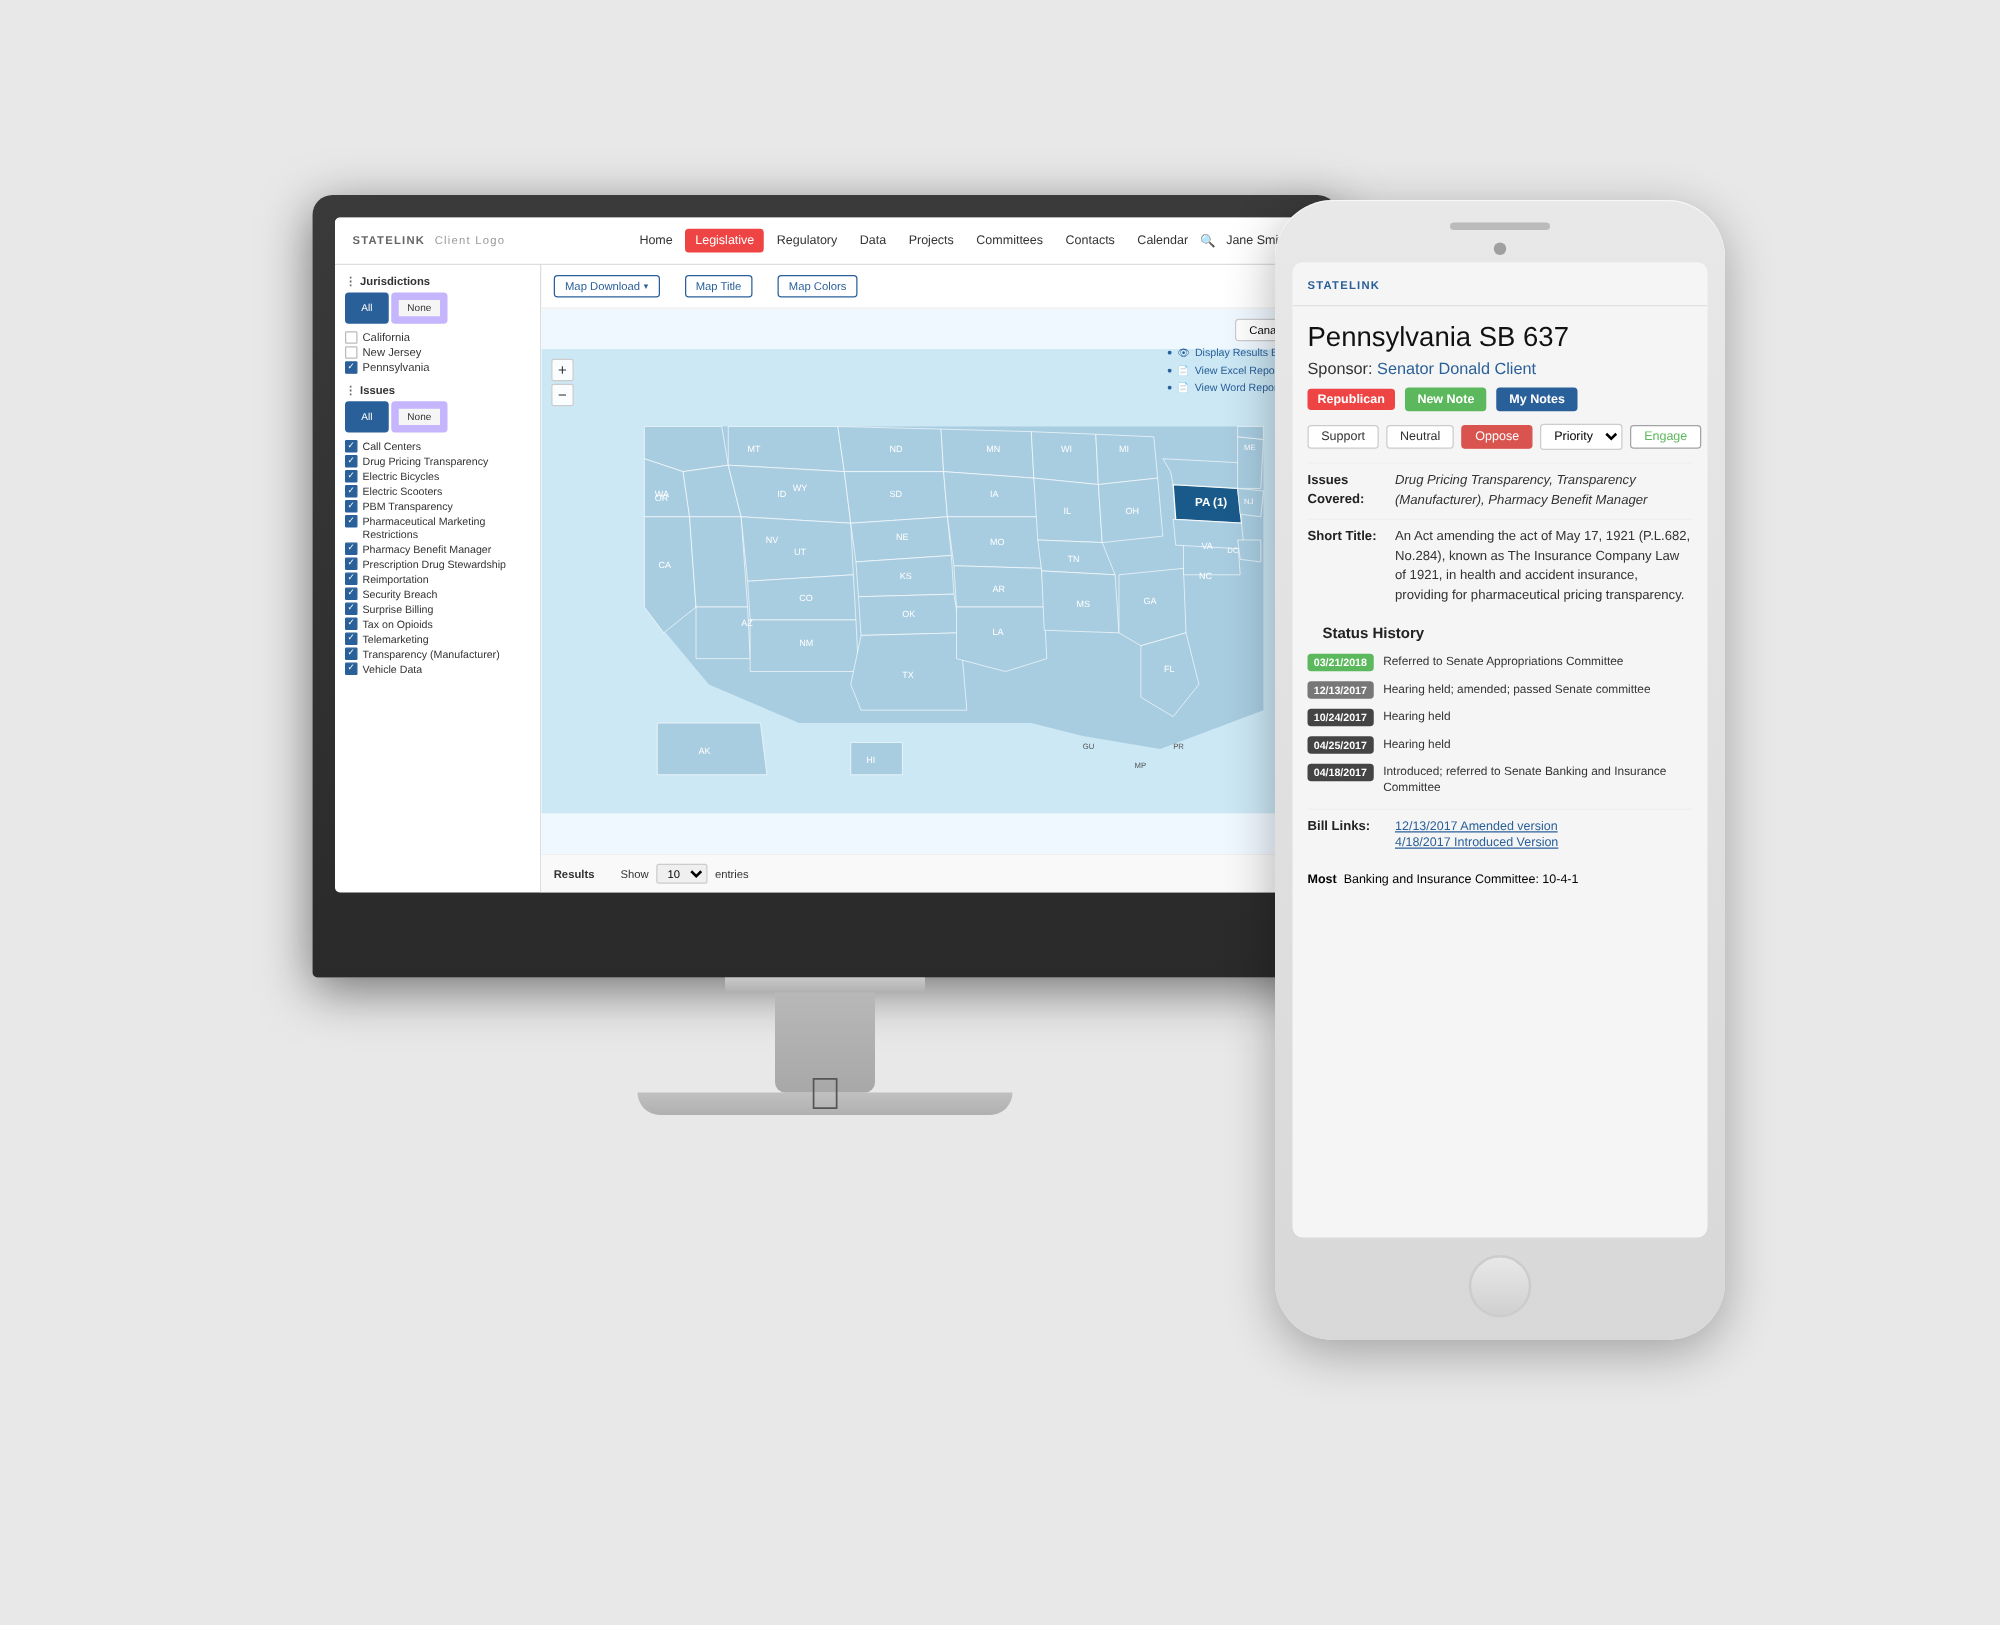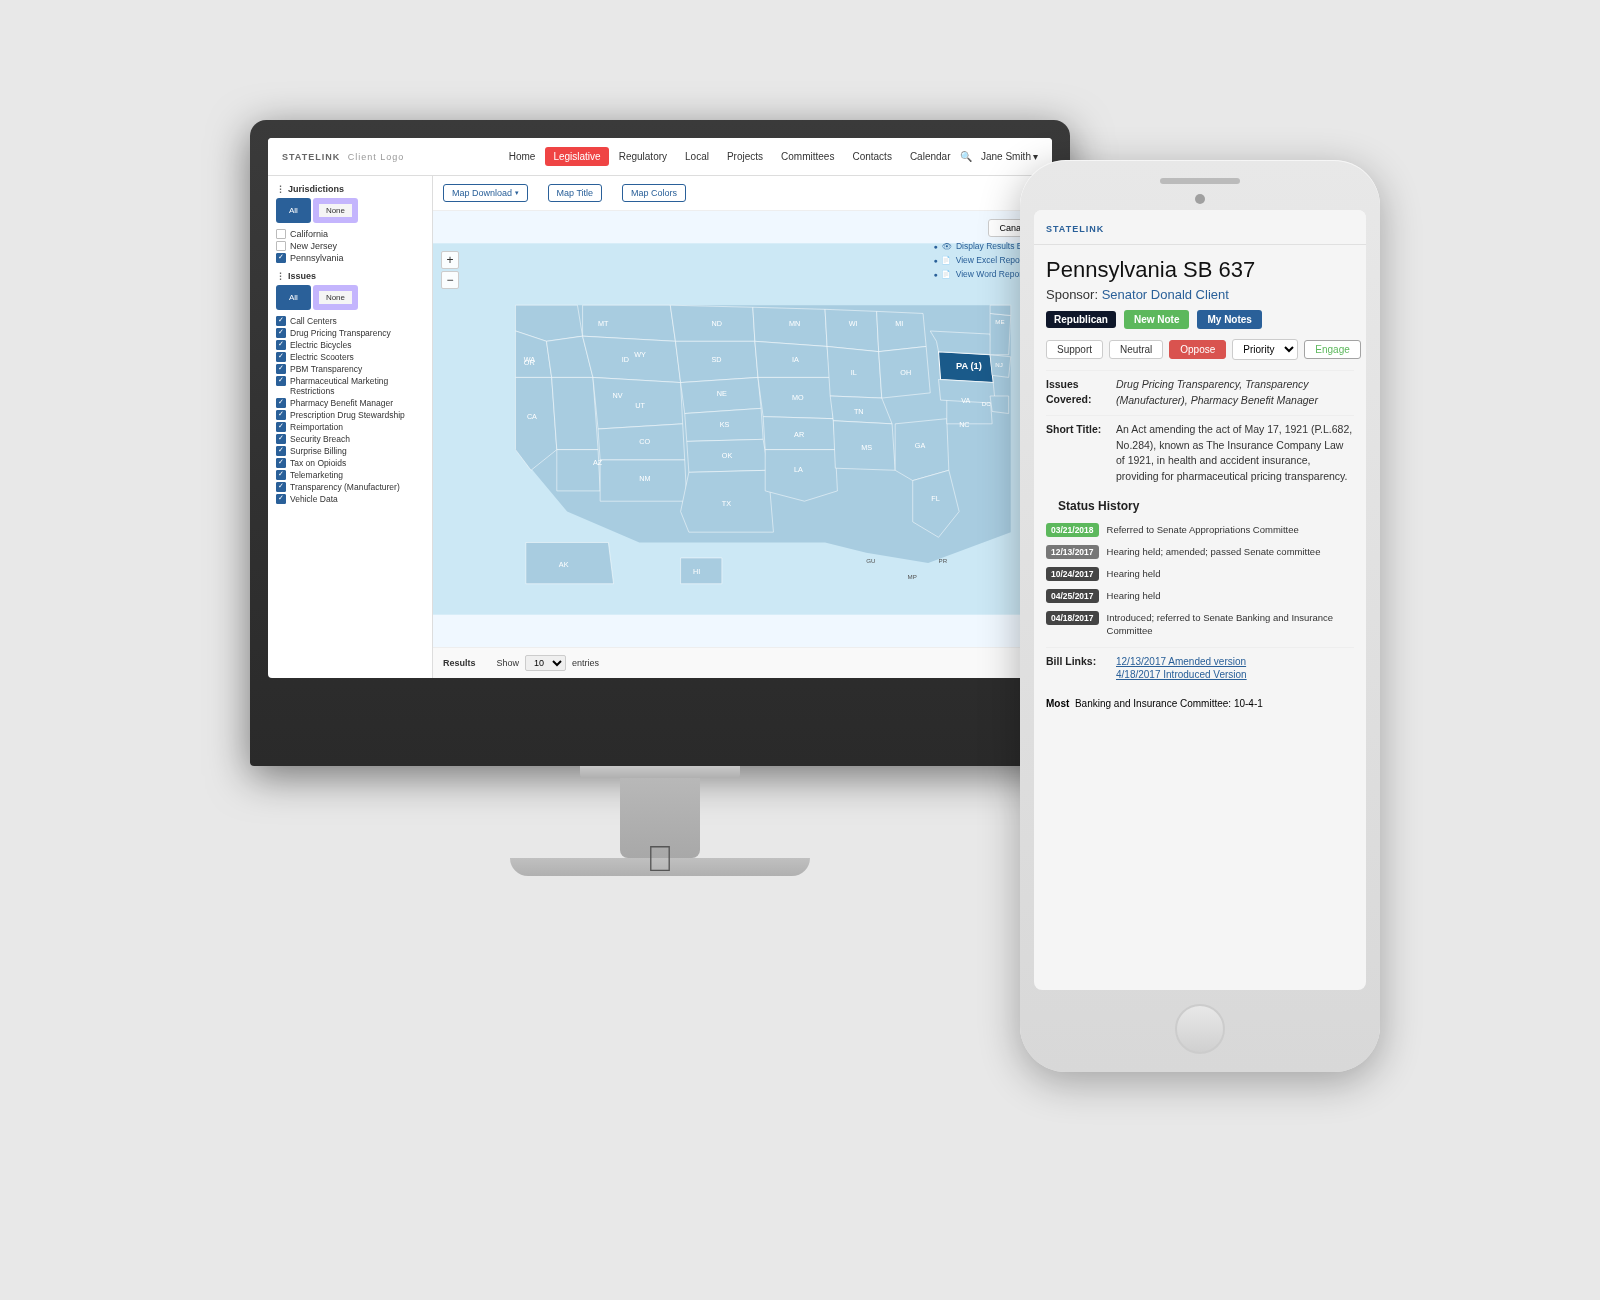--- a/index.html
+++ b/index.html
@@ -23,22 +23,23 @@
     
     .imac {
       position: absolute;
       left: 50px;
       top: 20px;
       width: 820px;
     }
     .imac-screen-bezel {
       background: linear-gradient(180deg, #3a3a3a 0%, #2a2a2a 100%);
       border-radius: 16px 16px 4px 4px;
-      padding: 18px 18px 88px 18px;
+      padding: 18px 18px 68px 18px;
       box-shadow: 0 10px 40px rgba(0,0,0,0.5);
+      margin-top: 36px;
     }
     .imac-screen {
       background: #fff;
       border-radius: 4px;
       overflow: hidden;
       width: 100%;
       height: 540px;
     }
     .imac-stand-top {
       width: 160px;
@@ -362,21 +363,21 @@
       padding: 0 12px 8px;
     }
     .phone-sponsor a { color: #2a6099; text-decoration: none; }
     .phone-badges {
       padding: 0 12px 10px;
       display: flex;
       align-items: center;
       gap: 8px;
     }
     .badge-republican {
-      background: #0f172a;
+      background: #ef4444;
       color: #fff;
       font-size: 10px;
       padding: 3px 8px;
       border-radius: 3px;
       font-weight: 600;
     }
     .btn-new-note {
       background: #5cb85c;
       color: #fff;
       font-size: 10px;
@@ -510,21 +511,21 @@
 
         <div class="app-nav">
           <span class="app-logo">
             <span>STATELINK</span>
             &nbsp;<span style="color:#999;font-weight:400">Client Logo</span>
           </span>
           <div class="nav-links">
             <span class="nav-link">Home</span>
             <span class="nav-link active">Legislative</span>
             <span class="nav-link">Regulatory</span>
-            <span class="nav-link">Local</span>
+            <span class="nav-link">Data</span>
             <span class="nav-link">Projects</span>
             <span class="nav-link">Committees</span>
             <span class="nav-link">Contacts</span>
             <span class="nav-link">Calendar</span>
             <span style="font-size:10px;cursor:pointer">🔍</span>
             <span class="nav-user">
               <span>Jane Smith</span> ▾
             </span>
           </div>
         </div>

